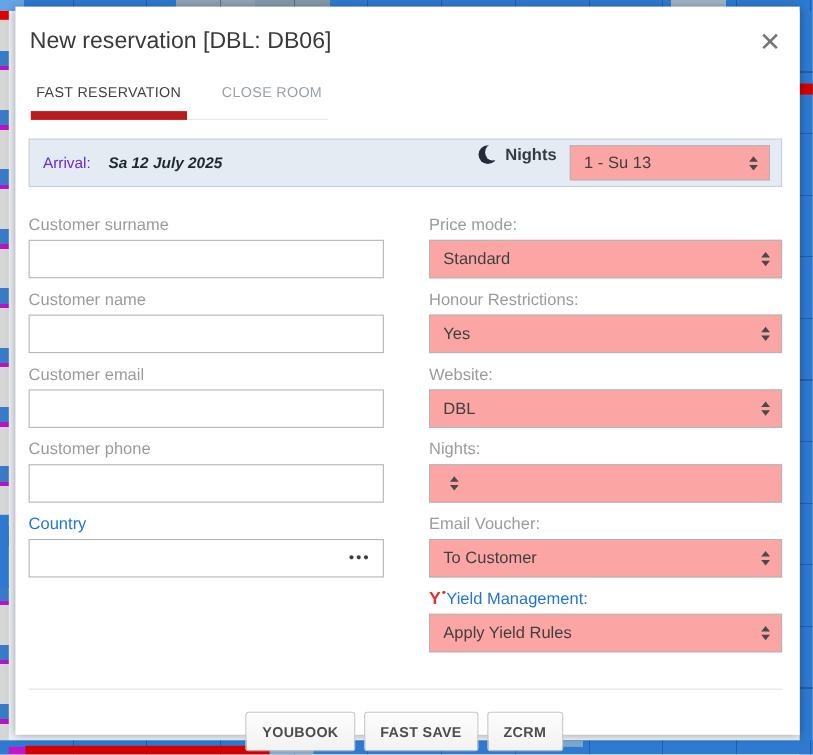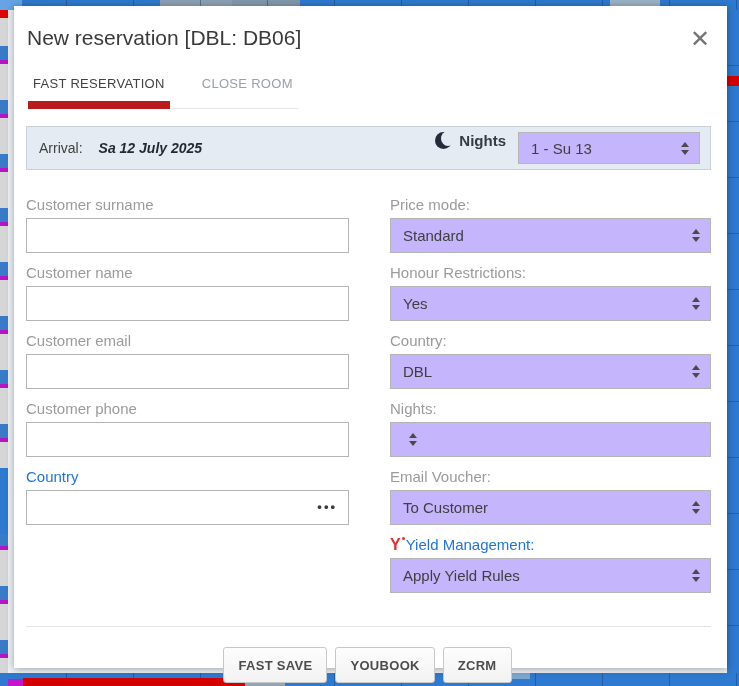--- a/index.html
+++ b/index.html
@@ -63,32 +63,32 @@
     padding:2px 5px 10px 5px;cursor:pointer;white-space:nowrap;
   }
   .tab.active{color:#424242;border-bottom:8px solid #b91c1c;margin-bottom:-1px;}
 
   
   .arrival{
     margin:17px 0 0 2px;height:44px;box-sizing:border-box;
     background:#e4ebf2;border:1px solid #c8d1d9;
     display:flex;align-items:center;padding:0 10px 0 12px;
   }
-  .arrival-label{font-size:14px;color:#404040;}
+  .arrival-label{font-size:14px;color:#6d28d9;}
   .arrival-date{font-size:14px;font-weight:700;font-style:italic;color:#1f2933;margin-left:16px;}
   .arrival-right{margin-left:auto;display:flex;align-items:flex-start;}
   .moon{position:relative;width:17px;height:17px;margin-right:7px;}
   .moon::before{content:"";position:absolute;inset:0;border-radius:50%;background:#262b3c;}
   .moon::after{content:"";position:absolute;left:6px;top:-1px;width:14px;height:15px;border-radius:50%;background:#e4ebf2;}
   .nights-label{font-size:15px;font-weight:700;color:#333b44;margin-right:12px;}
   .nights-select{width:182px;height:32px;}
 
   
   .select{
-    box-sizing:border-box;background:#c4b5fd;border:1px solid #b5b5b5;
+    box-sizing:border-box;background:#fca5a5;border:1px solid #b5b5b5;
     display:flex;align-items:center;padding:0 10px 0 12px;cursor:pointer;
   }
   .select .sel-text{font-size:15px;color:#3f3f3f;flex:1;overflow:hidden;white-space:nowrap;}
   .spin{display:flex;flex-direction:column;align-items:center;gap:3px;margin-left:6px;}
   .spin .up{width:0;height:0;border:4px solid transparent;border-top:none;border-bottom:5px solid #4a4a4a;}
   .spin .down{width:0;height:0;border:4px solid transparent;border-bottom:none;border-top:5px solid #4a4a4a;}
 
   
   .form{display:flex;margin-top:26px;}
   .col-left{width:324px;margin-left:2px;}
@@ -210,21 +210,21 @@
         <div class="field-label">Honour Restrictions:</div>
         <div class="select sel-field">
           <span class="sel-text">Yes</span>
           <span class="spin">
               <i class="up"></i>
               <i class="down"></i>
             </span>
         </div>
       </div>
       <div class="field">
-        <div class="field-label">Country:</div>
+        <div class="field-label">Website:</div>
         <div class="select sel-field">
           <span class="sel-text">DBL</span>
           <span class="spin">
               <i class="up"></i>
               <i class="down"></i>
             </span>
         </div>
       </div>
       <div class="field">
         <div class="field-label">Nights:</div>
@@ -257,18 +257,18 @@
               <i class="down"></i>
             </span>
         </div>
       </div>
     </div>
 
   </div>
 
   <div class="footer-divider"></div>
   <div class="footer">
+    <button class="btn">YOUBOOK</button>
     <button class="btn">FAST SAVE</button>
-    <button class="btn">YOUBOOK</button>
     <button class="btn">ZCRM</button>
   </div>
 
 </div>
 
 </body></html>

